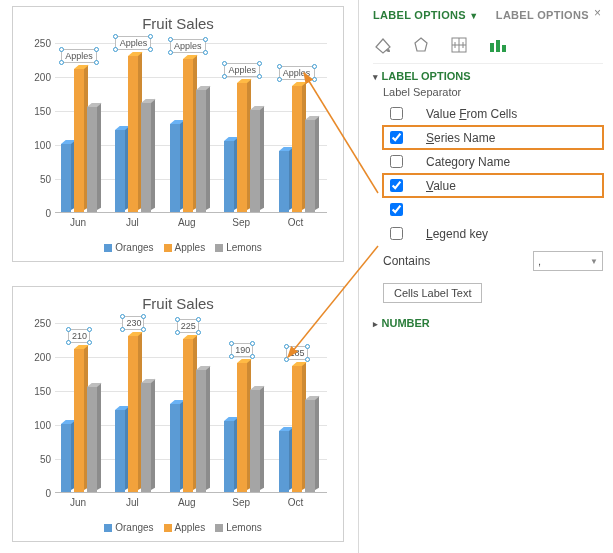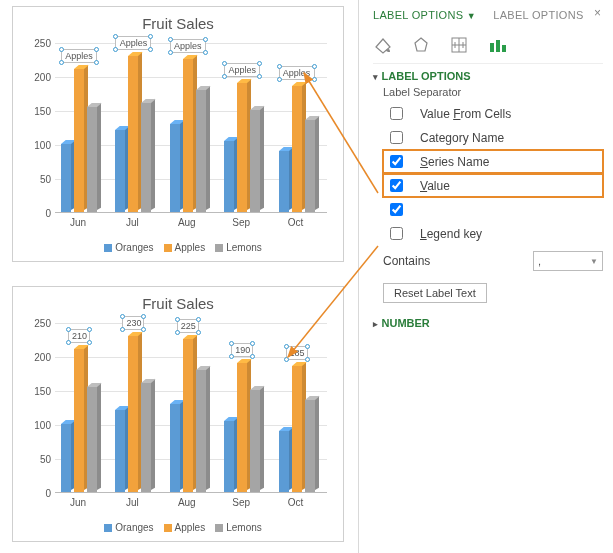--- a/index.html
+++ b/index.html
@@ -129,21 +129,21 @@
   .close-x {
     position: absolute;
     right: 12px; top: 6px;
     font-size: 12px;
     color: #888;
   }
   .tab-row { margin-bottom: 8px; }
   .tab {
     display: inline-block;
     font-size: 11px;
-    font-weight: normal;
+    font-weight: bold;
     letter-spacing: 0.3px;
     margin-right: 14px;
     padding-bottom: 2px;
   }
   .tab.active { color: #2a7d3a; }
   .tab.inactive { color: #888; }
   .icon-row {
     display: flex;
     gap: 18px;
     align-items: center;
@@ -167,21 +167,21 @@
   }
   .section-head.collapsed::before { content: "▸"; }
   .sub-label {
     font-size: 11px;
     color: #555;
     margin: 2px 0 4px 10px;
   }
   .opt-row {
     display: flex;
     align-items: center;
-    gap: 14px;
+    gap: 20px;
     margin: 1px 0 1px 10px;
     padding: 2px 3px;
     font-size: 12px;
     color: #444;
   }
   .opt-row input[type=checkbox] {
     width: 13px; height: 13px;
   }
   .opt-row.hl {
     outline: 2px solid #e88a2a;
@@ -472,27 +472,27 @@
       </span>
   </div>
 
   <div class="section-head">LABEL OPTIONS</div>
   <div class="sub-label">Label Separator</div>
 
   <label class="opt-row">
     <input type="checkbox" style="">
     <span>Value <span class="und">F</span>rom Cells</span>
   </label>
+  <label class="opt-row hl">
+    <input type="checkbox" checked="" style="">
+    <span><span class="und">S</span>eries Name</span>
+  </label>
   <label class="opt-row">
     <input type="checkbox" style="">
     <span>Cate<span class="und">g</span>ory Name</span>
-  </label>
-  <label class="opt-row hl">
-    <input type="checkbox" checked="" style="">
-    <span><span class="und">S</span>eries Name</span>
   </label>
   <label class="opt-row hl">
     <input type="checkbox" checked="" style="">
     <span><span class="und">V</span>alue</span>
   </label>
   <label class="opt-row">
     <input type="checkbox" checked="" style="">
   </label>
   <label class="opt-row">
     <input type="checkbox" style="">
@@ -501,21 +501,21 @@
 
   <div class="sep-row">
     <span>Contains</span>
     <span style="flex:1"></span>
     <span class="sep-dd">
       <span>,</span>
       <span style="font-size:8px;color:#888">▼</span>
     </span>
   </div>
 
-  <div class="reset-btn">Reset Label Text</div>
+  <div class="reset-btn">Cells Label Text</div>
 
   <div class="section-head collapsed">NUMBER</div>
 </div>
 
 <svg style="position:absolute;left:0;top:0;width:613px;height:553px;pointer-events:none">
   <defs>
     <marker id="ah" markerWidth="8" markerHeight="8" refX="7" refY="3" orient="auto">
       <path d="M0,0 L8,3 L0,6 Z" fill="#e88a2a"></path>
     </marker>
   </defs>

